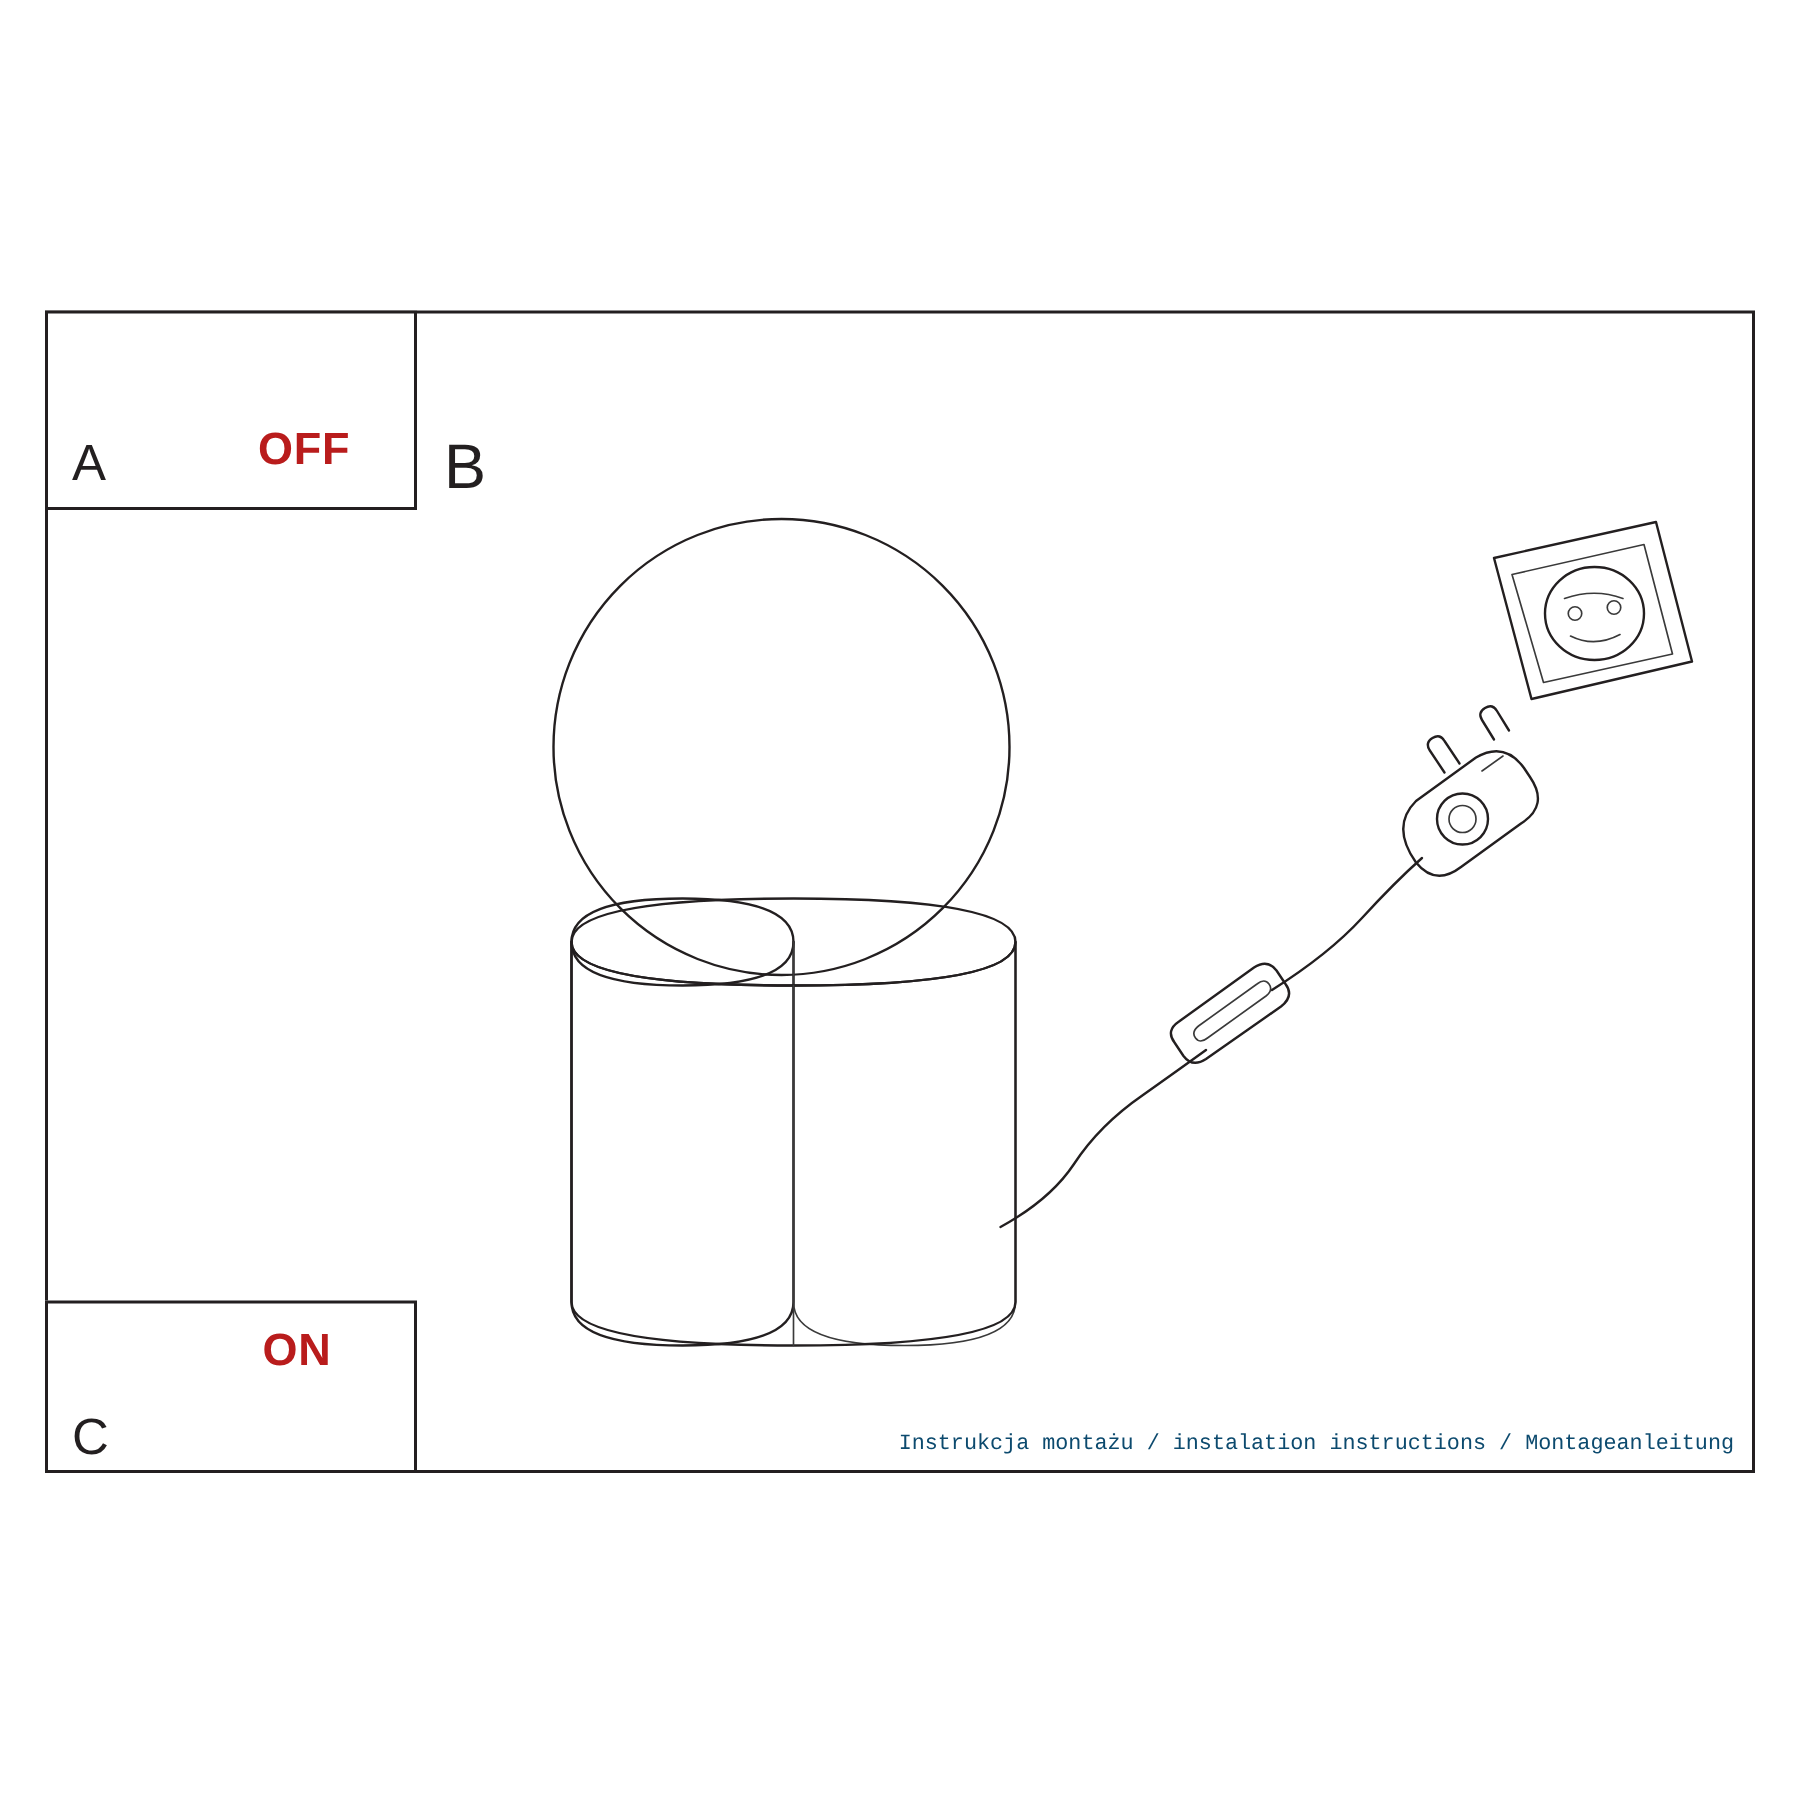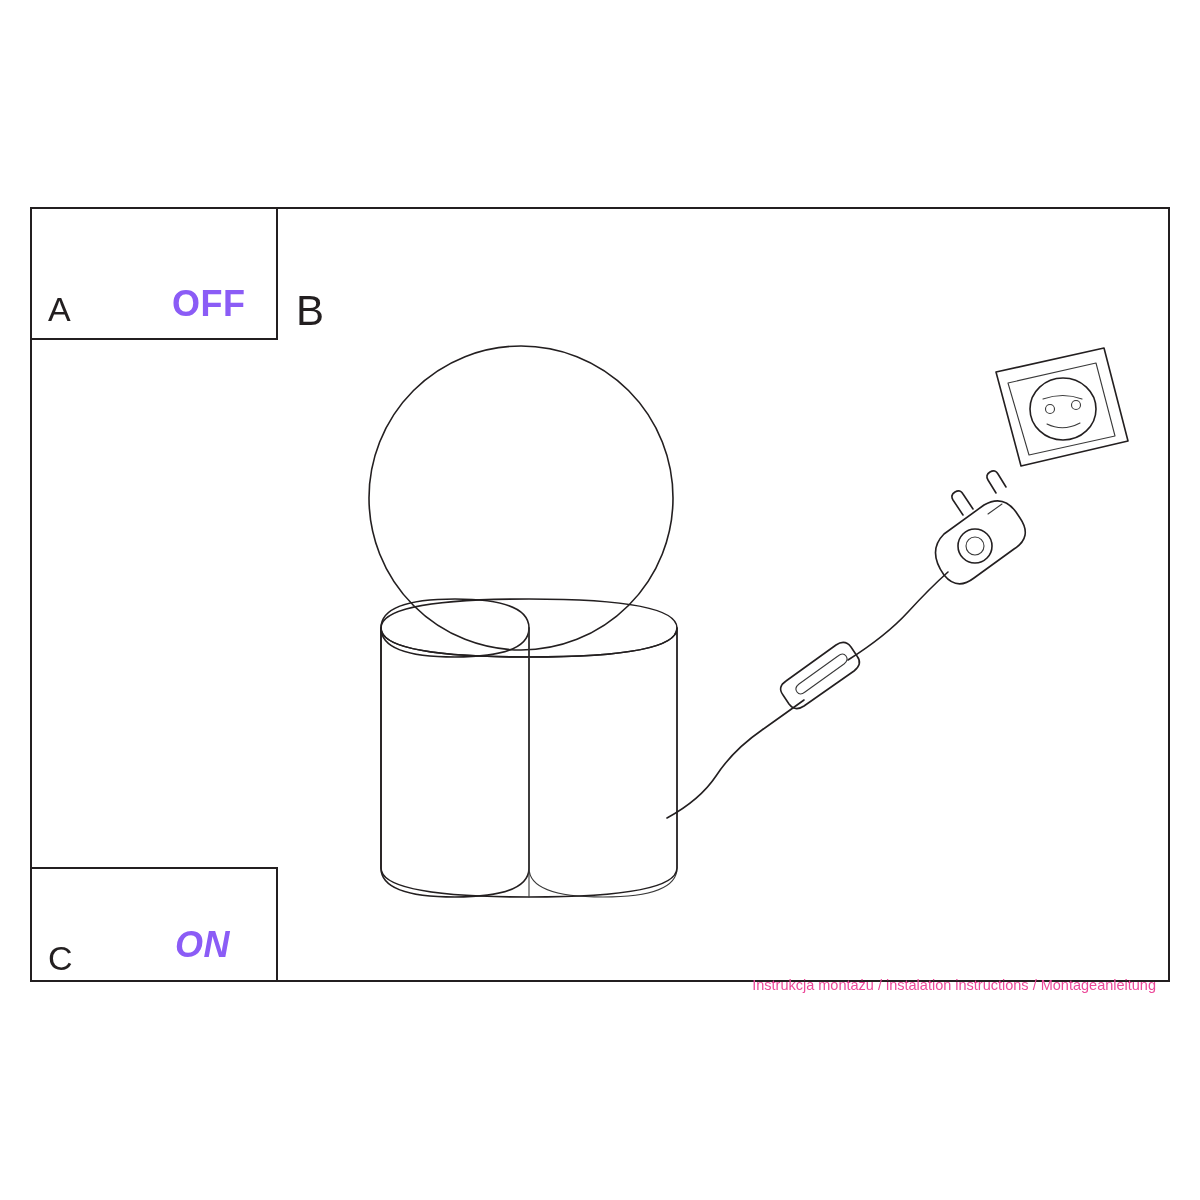--- a/index.html
+++ b/index.html
@@ -58,37 +58,38 @@
     line-height: 34px;
     color: #231f20;
     font-family: "Liberation Sans", sans-serif;
   }
   #letter-a { left: 48px; top: 292px; }
   #letter-c { left: 48px; top: 941px; }
   #letter-b { left: 296px; top: 290px; font-size: 42px; line-height: 42px; }
 
   .step-word {
     position: absolute;
-    font-size: 36px;
+    font-size: 30px;
     font-weight: bold;
-    color: #8b5cf6;
+    color: #b91c1c;
     letter-spacing: 0.5px;
   }
   #word-off { left: 172px; top: 283px; }
-  #word-on  { left: 175px; top: 924px; font-style: italic; }
+  #word-on  { left: 175px; top: 884px; }
 
   .caption {
     position: absolute;
     right: 44px;
-    bottom: 204px;
+    bottom: 226px;
     text-align: left;
     font-size: 14.5px;
     line-height: 22px;
-    color: #ec4899;
+    color: #0c4a6e;
     white-space: nowrap;
+    font-family: Liberation Mono, monospace;
   }
 
   svg { display: block; }
   .art {
     position: absolute;
     left: 0;
     top: 0;
     width: 1200px;
     height: 1200px;
     pointer-events: none;

